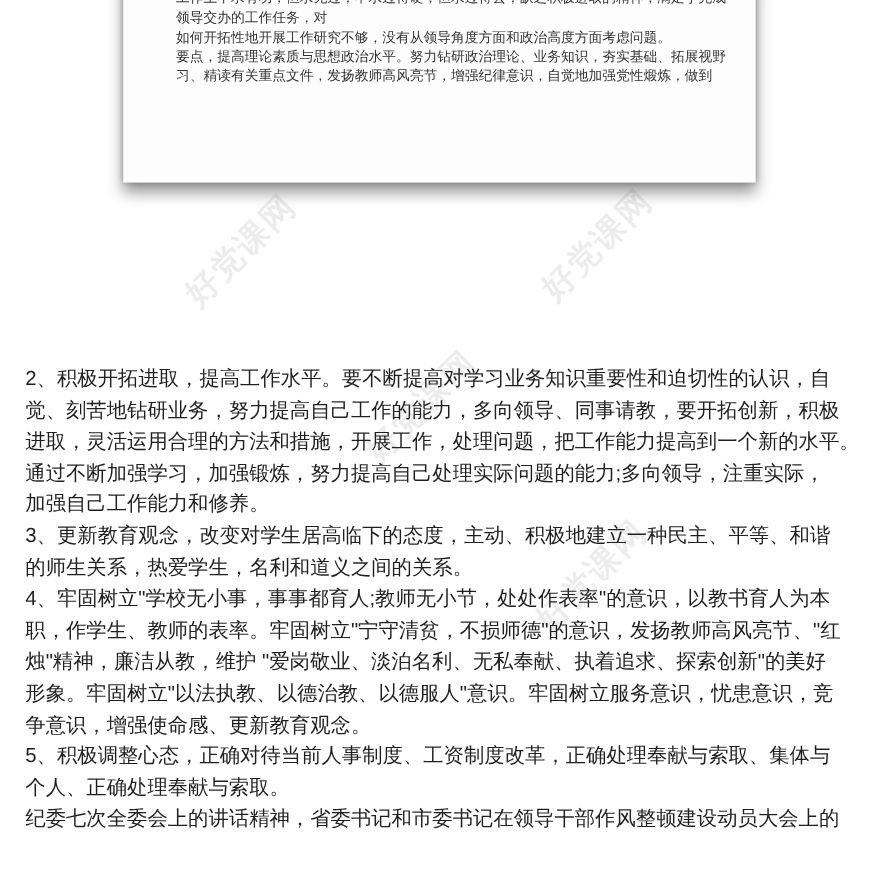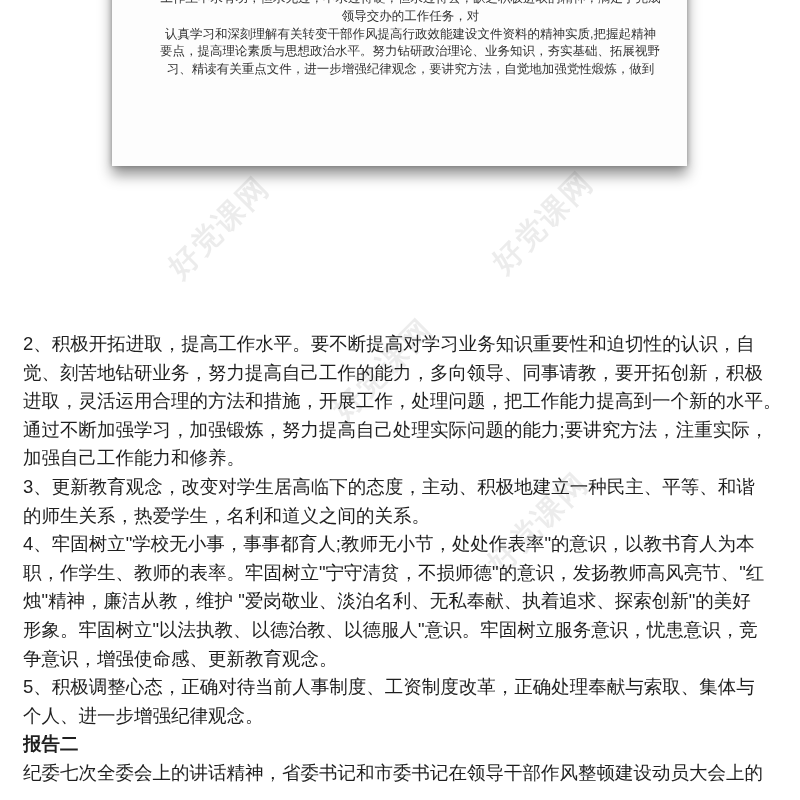--- a/index.html
+++ b/index.html
@@ -47,21 +47,20 @@
     top: 14px;
     left: 48px;
     right: 26px;
     color: #333333;
     font-size: 12.5px;
   }
   .page-text .ln {
     line-height: 17.8px;
     white-space: nowrap;
     overflow: hidden;
-    text-align: center;
   }
 
   
   .body-text {
     position: absolute;
     z-index: 2;
     left: 23px;
     top: 330px;
     width: 770px;
     color: #1f1f1f;
@@ -81,38 +80,37 @@
 
   <div class="wm wm-a">好党课网</div>
   <div class="wm wm-b">好党课网</div>
   <div class="wm wm-c">好党课网</div>
   <div class="wm wm-d">好党课网</div>
 
   <div class="doc-page">
     <div class="page-text">
       <div class="ln">工作上不求有功，但求无过，不求过得硬，但求过得去，缺乏积极进取的精神，满足于完成</div>
       <div class="ln">领导交办的工作任务，对</div>
-      <div class="ln">认真学习和深刻理解有关转变干部作风提高行政效能建设文件资料的精神实质,把握起精神</div>
+      <div class="ln">如何开拓性地开展工作研究不够，没有从领导角度方面和政治高度方面考虑问题。</div>
       <div class="ln">要点，提高理论素质与思想政治水平。努力钻研政治理论、业务知识，夯实基础、拓展视野、</div>
-      <div class="ln">习、精读有关重点文件，进一步增强纪律观念，要讲究方法，自觉地加强党性煅炼，做到</div>
+      <div class="ln">习、精读有关重点文件，发扬教师高风亮节，增强纪律意识，自觉地加强党性煅炼，做到</div>
     </div>
   </div>
 
   <div class="body-text">
     <div class="ln">2、积极开拓进取，提高工作水平。要不断提高对学习业务知识重要性和迫切性的认识，自</div>
     <div class="ln">觉、刻苦地钻研业务，努力提高自己工作的能力，多向领导、同事请教，要开拓创新，积极</div>
     <div class="ln">进取，灵活运用合理的方法和措施，开展工作，处理问题，把工作能力提高到一个新的水平。</div>
-    <div class="ln">通过不断加强学习，加强锻炼，努力提高自己处理实际问题的能力;要讲究方法，注重实际，</div>
+    <div class="ln">通过不断加强学习，加强锻炼，努力提高自己处理实际问题的能力;多向领导，注重实际，</div>
     <div class="ln">加强自己工作能力和修养。</div>
     <div class="ln">3、更新教育观念，改变对学生居高临下的态度，主动、积极地建立一种民主、平等、和谐</div>
     <div class="ln">的师生关系，热爱学生，名利和道义之间的关系。</div>
     <div class="ln">4、牢固树立"学校无小事，事事都育人;教师无小节，处处作表率"的意识，以教书育人为本</div>
     <div class="ln">职，作学生、教师的表率。牢固树立"宁守清贫，不损师德"的意识，发扬教师高风亮节、"红</div>
     <div class="ln">烛"精神，廉洁从教，维护 "爱岗敬业、淡泊名利、无私奉献、执着追求、探索创新"的美好</div>
     <div class="ln">形象。牢固树立"以法执教、以德治教、以德服人"意识。牢固树立服务意识，忧患意识，竞</div>
     <div class="ln">争意识，增强使命感、更新教育观念。</div>
     <div class="ln">5、积极调整心态，正确对待当前人事制度、工资制度改革，正确处理奉献与索取、集体与</div>
-    <div class="ln">个人、进一步增强纪律观念。</div>
-    <div class="ln heading">报告二</div>
+    <div class="ln">个人、正确处理奉献与索取。</div>
     <div class="ln">纪委七次全委会上的讲话精神，省委书记和市委书记在领导干部作风整顿建设动员大会上的</div>
   </div>
 
 </div>
 
 </body></html>

